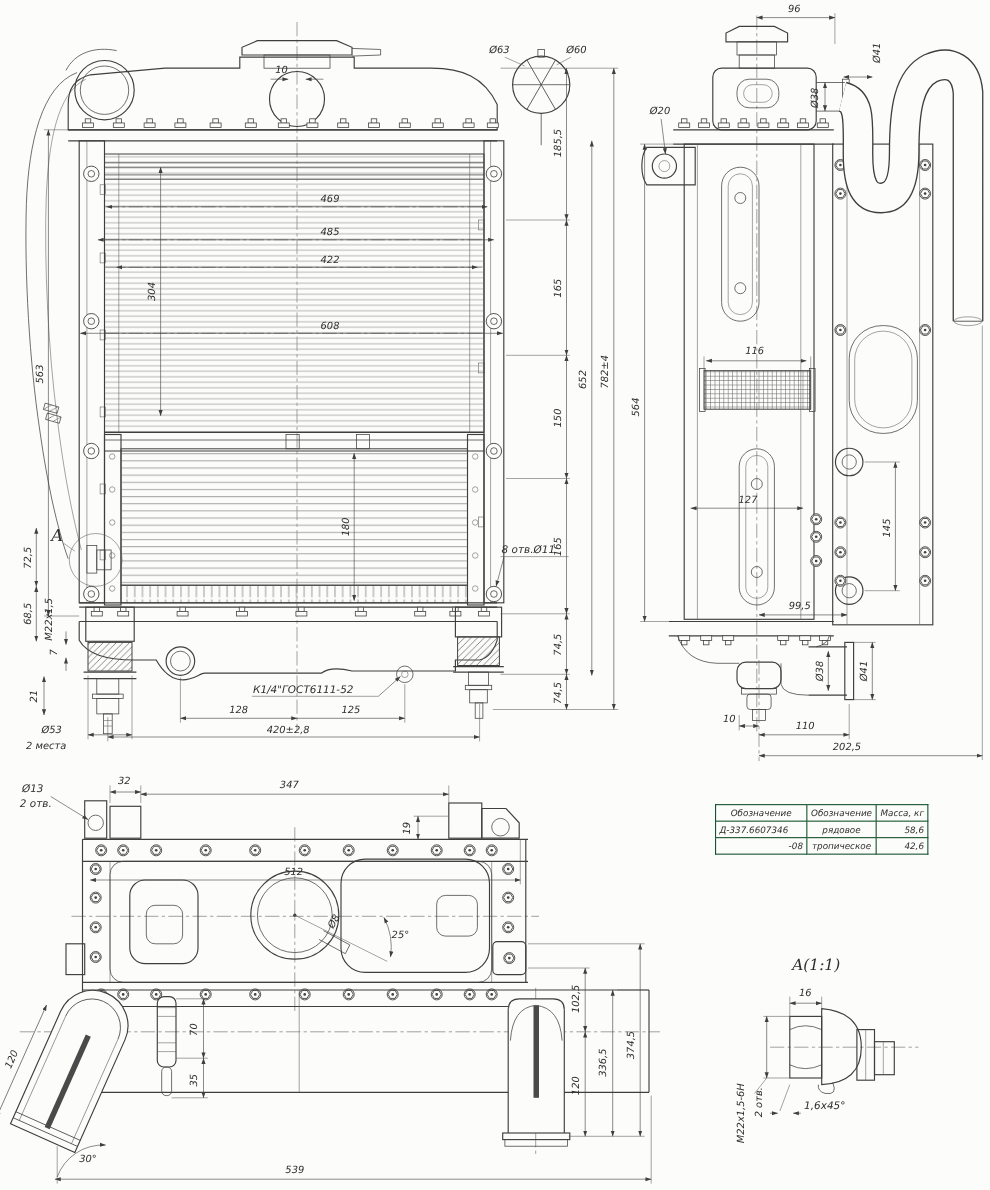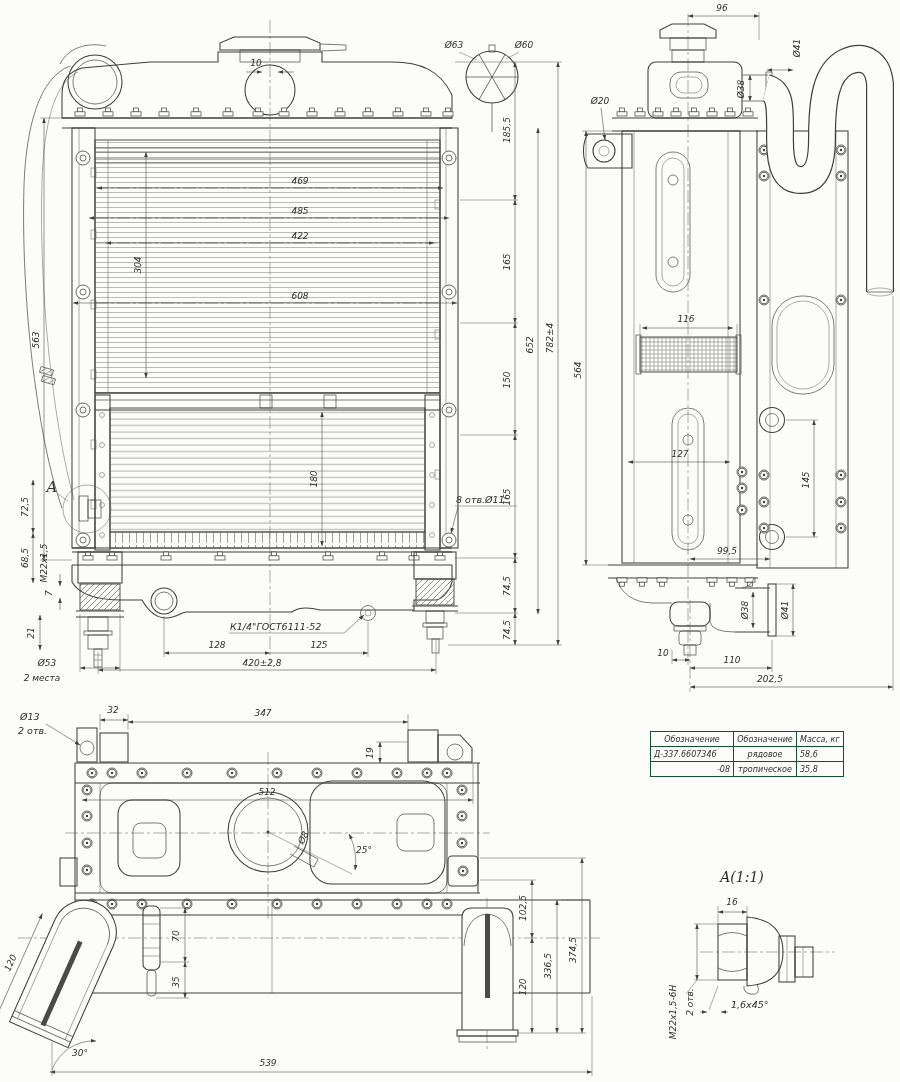--- a/index.html
+++ b/index.html
@@ -11,21 +11,21 @@
   .t{fill:none;stroke:#5a5a5a;stroke-width:.5;}
   .d{fill:none;stroke:#3f3f3f;stroke-width:.55;}
   .cl{fill:none;stroke:#666;stroke-width:.55;stroke-dasharray:13 3 3 3;}
   text.dim{font:italic 9px "DejaVu Sans",sans-serif;fill:#2e2e2e;text-anchor:middle;}
   text.lbl{font:italic 9.5px "DejaVu Sans",sans-serif;fill:#2e2e2e;}
   text.big{font:italic 15px "DejaVu Serif",serif;fill:#2e2e2e;text-anchor:middle;}
   text.ttl{font:italic 14px "DejaVu Serif",serif;fill:#2e2e2e;text-anchor:middle;}
   .spec{position:absolute;left:650px;top:731px;border-collapse:collapse;}
   .spec td,.spec th{border:1px solid #14532d;font:italic 8px "DejaVu Sans",sans-serif;
     color:#2e2e2e;padding:1px 3px;height:12px;font-weight:normal;}
-  .c1{width:76px;} .c2{width:56px;} .c3{width:40px;text-align:left;}
+  .c1{width:76px;} .c2{width:56px;} .c3{width:40px;text-align:right;}
   .ctr{text-align:center;} .rgt{text-align:right;}
 </style>
 </head>
 <body>
 
 <div class="sheet">
 <svg width="900" height="1082" viewBox="0 0 900 1082">
 <defs>
   <marker id="ar" viewBox="0 0 10 8" refX="9.5" refY="4" markerWidth="10" markerHeight="8" orient="auto-start-reverse">
     <path d="M0,0.6 L10,4 L0,7.4 Z" fill="#3f3f3f"></path>
@@ -656,17 +656,17 @@
     <th class="c3">Масса, кг</th>
   </tr>
   <tr>
     <td>Д-337.6607346</td>
     <td class="ctr">рядовое</td>
     <td class="c3">58,6</td>
   </tr>
   <tr>
     <td class="rgt">-08</td>
     <td class="ctr">тропическое</td>
-    <td class="c3">35,8</td>
+    <td class="c3">42,6</td>
   </tr>
 </tbody>
     </table>
 </div>
 
 </body></html>

